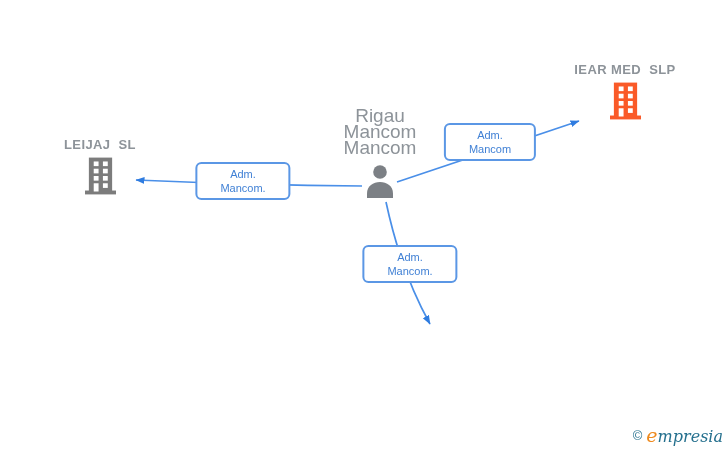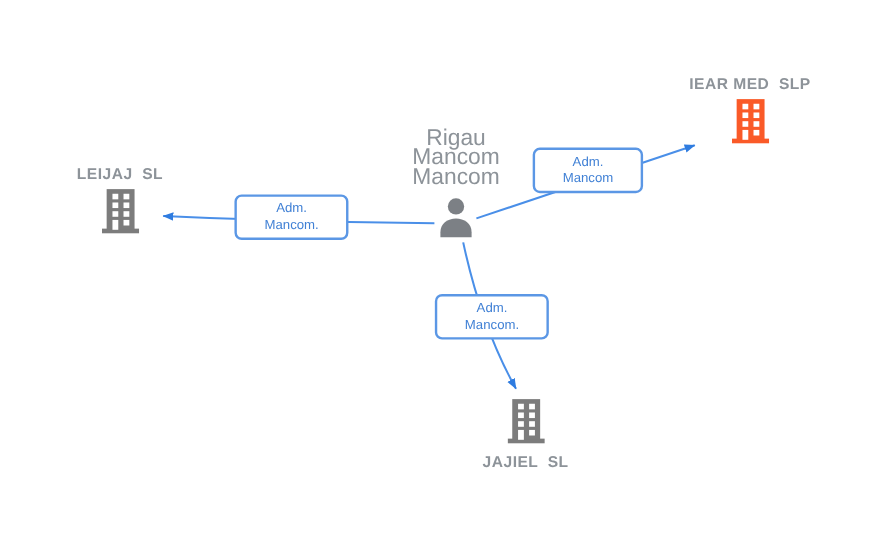--- a/index.html
+++ b/index.html
@@ -83,43 +83,31 @@
       <rect x="18.5" y="4" width="5" height="4.8" fill="#ffffff"></rect>
       <rect x="9" y="11.5" width="5" height="4.8" fill="#ffffff"></rect>
       <rect x="18.5" y="11.5" width="5" height="4.8" fill="#ffffff"></rect>
       <rect x="9" y="19" width="5" height="4.8" fill="#ffffff"></rect>
       <rect x="18.5" y="19" width="5" height="4.8" fill="#ffffff"></rect>
       <rect x="9" y="26.5" width="5" height="8.5" fill="#ffffff"></rect>
       <rect x="18.5" y="26.5" width="5" height="4.8" fill="#ffffff"></rect>
     </svg>
   </div>
 
-  <div class="node" style="left:368px;top:332px;">
-    <svg class="building-icon below" viewBox="0 0 32 38" fill="#7c7c7c">
-      <rect x="0" y="34" width="32" height="4"></rect>
-      <rect x="4" y="0" width="24" height="35"></rect>
-      <rect x="9" y="4" width="5" height="4.8" fill="#ffffff"></rect>
-      <rect x="18.5" y="4" width="5" height="4.8" fill="#ffffff"></rect>
-      <rect x="9" y="11.5" width="5" height="4.8" fill="#ffffff"></rect>
-      <rect x="18.5" y="11.5" width="5" height="4.8" fill="#ffffff"></rect>
-      <rect x="9" y="19" width="5" height="4.8" fill="#ffffff"></rect>
-      <rect x="18.5" y="19" width="5" height="4.8" fill="#ffffff"></rect>
-      <rect x="9" y="26.5" width="5" height="8.5" fill="#ffffff"></rect>
-      <rect x="18.5" y="26.5" width="5" height="4.8" fill="#ffffff"></rect>
-    </svg>
-    <div class="company-name jajiel-name">JAJIEL  SL</div>
-  </div>
 
   <div class="badge" style="left:243px;top:181px;">
     <span>Adm.</span>
     <span>Mancom.</span>
   </div>
   <div class="badge" style="left:490px;top:142px;">
     <span>Adm.</span>
     <span>Mancom</span>
   </div>
   <div class="badge" style="left:410px;top:264px;">
     <span>Adm.</span>
     <span>Mancom.</span>
   </div>
 
+  <div class="brand">
+    <span class="copy">©</span><span class="brand-e">e</span><span class="brand-rest">mpresia</span>
+  </div>
 
 </div>
 
 </body></html>

